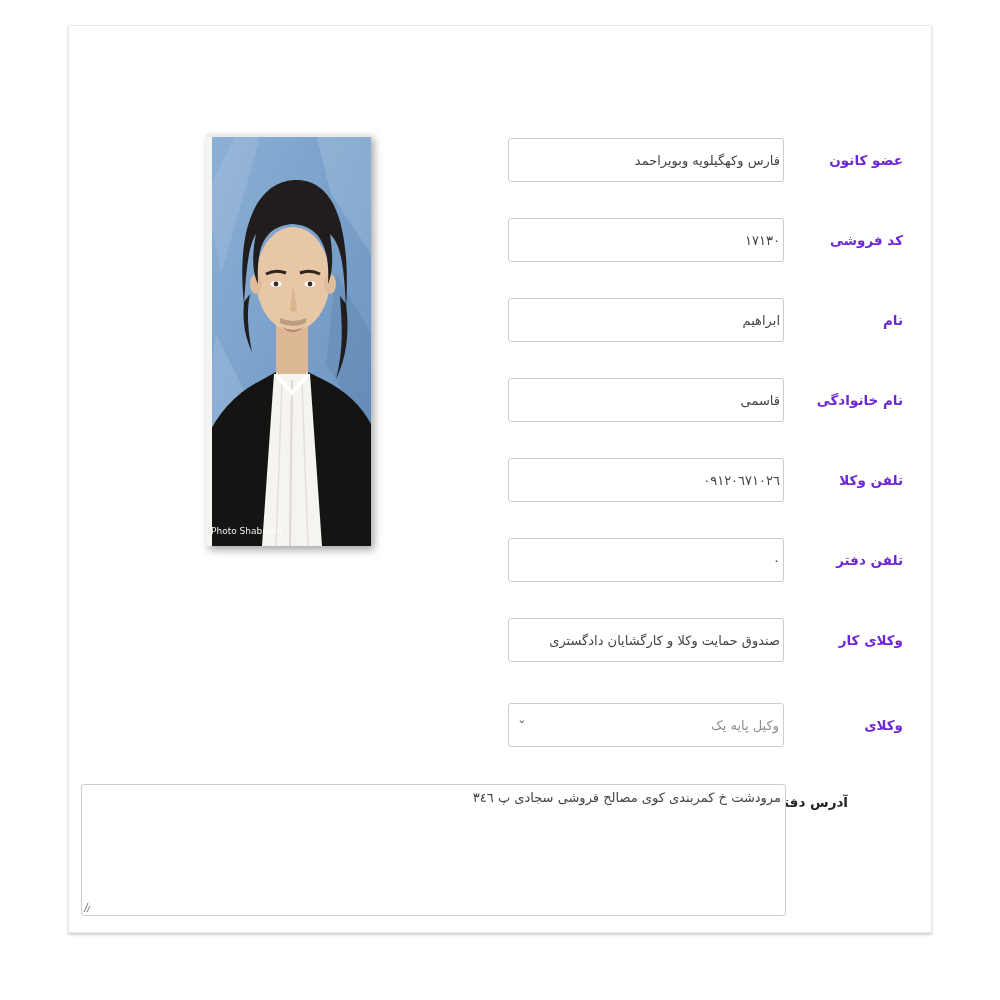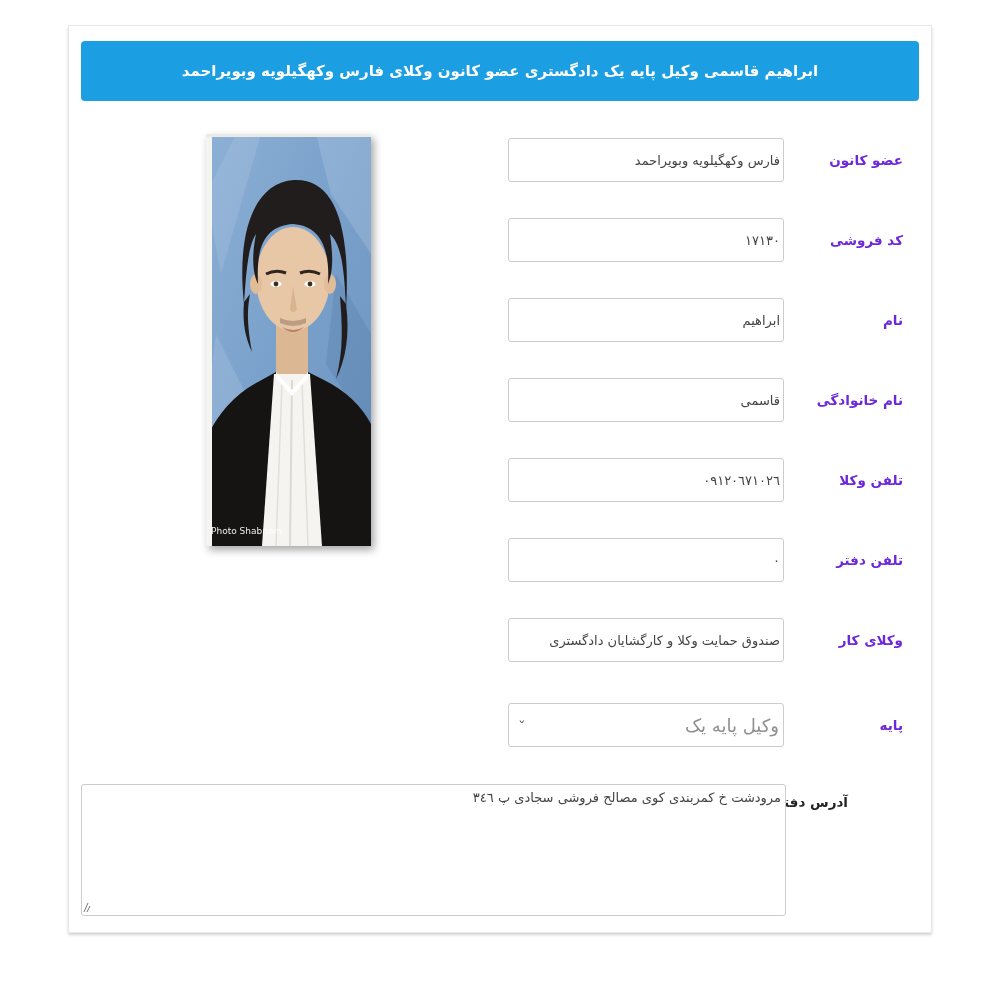--- a/index.html
+++ b/index.html
@@ -89,21 +89,21 @@
     border-radius: 3px;
     background: #ffffff;
     display: flex;
     direction: rtl;
     align-items: center;
     justify-content: space-between;
     padding: 0 4px 0 10px;
     cursor: default;
   }
   .fselect .sel-text {
-    font-size: 18px;
+    font-size: 13px;
     color: #8f8f8f;
   }
   .fselect .chevron {
     font-size: 11px;
     color: #555555;
     transform: scaleX(1.4);
   }
   .address-row {
     position: absolute;
     left: 12px;
@@ -150,21 +150,20 @@
     width: 11px;
     height: 11px;
     pointer-events: none;
   }
 </style>
 </head>
 <body>
 
 <div class="card">
 
-  <div class="header-bar" title="ابراهیم قاسمی وکیل پایه یک دادگستری عضو کانون وکلای فارس وکهگیلویه وبویراحمد" style="background: rgb(27, 158, 226);">ابراهیم قاسمی وکیل پایه یک دادگستری عضو کانون وکلای فارس وکهگیلویه وبویراحمد</div>
 
   <div class="photo">
     <svg width="165" height="412" viewBox="0 0 165 412" xmlns="http://www.w3.org/2000/svg">
       <defs>
         <linearGradient id="bg" x1="0" y1="0" x2="1" y2="1">
           <stop offset="0" stop-color="#8db0d6"></stop>
           <stop offset="0.5" stop-color="#78a0ca"></stop>
           <stop offset="1" stop-color="#6b93bf"></stop>
         </linearGradient>
       </defs>
@@ -247,21 +246,21 @@
     <div class="flabel">تلفن دفتر</div>
     <input class="finput" type="text" value="۰" style="">
   </div>
 
   <div class="frow" style="top:592px">
     <div class="flabel">وکلای کار</div>
     <input class="finput" type="text" value="صندوق حمایت وکلا و کارگشایان دادگستری" style="">
   </div>
 
   <div class="frow" style="top:677px">
-    <div class="flabel">پایه</div>
+    <div class="flabel">وکلای</div>
     <div class="fselect">
       <span class="sel-text">وکیل پایه یک</span>
       <span class="chevron">˅</span>
     </div>
   </div>
 
   <div class="address-row">
     <div class="address-label">آدرس دفتر</div>
     <div class="ta-wrap">
       <textarea class="address-textarea" style="">مرودشت خ کمربندی کوی مصالح فروشی سجادی پ ۳٤٦</textarea>

